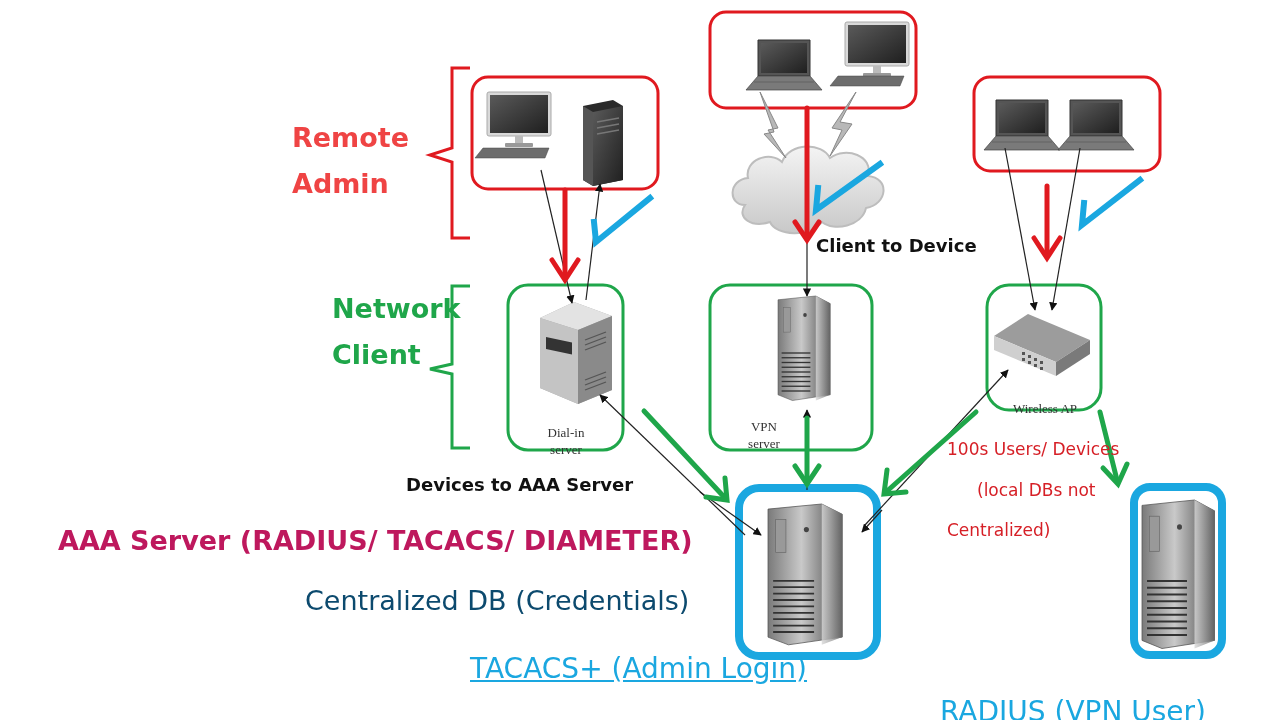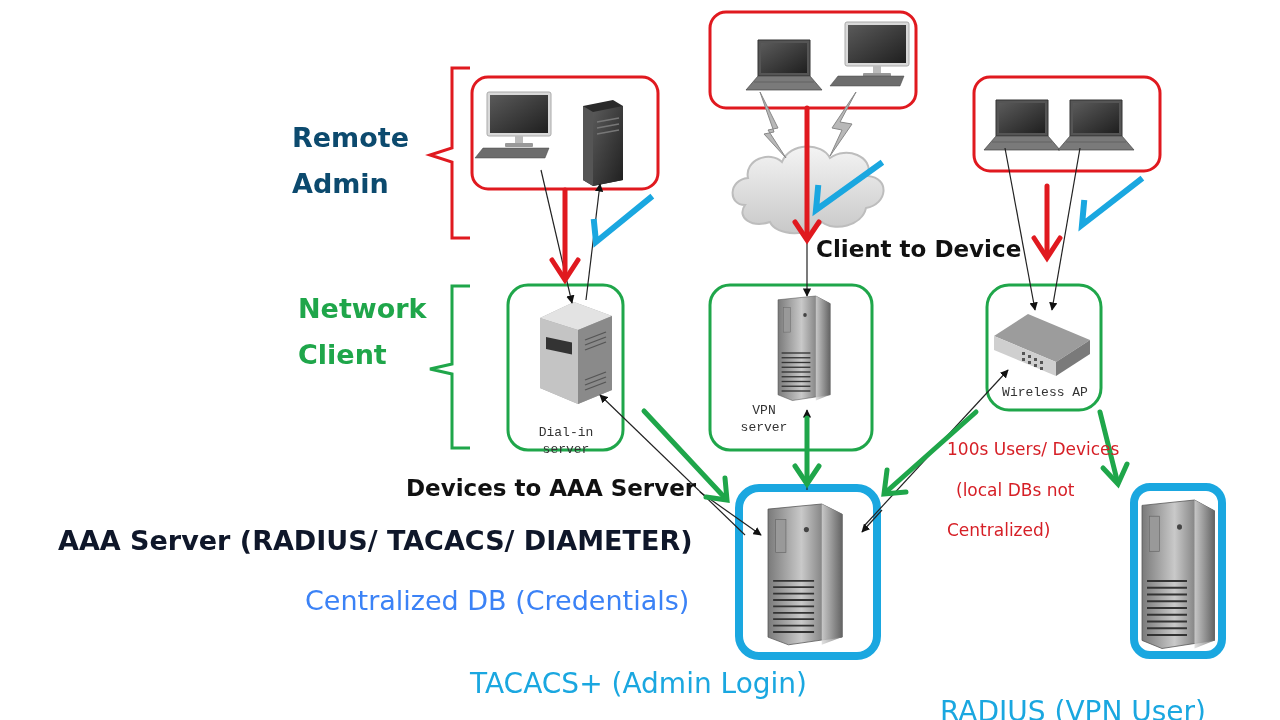--- a/index.html
+++ b/index.html
@@ -1,27 +1,27 @@
 <!DOCTYPE html>
 <html><head>
   <meta charset="utf-8">
   <style>
     html, body { margin: 0; padding: 0; background: #ffffff; }
     body { width: 1280px; height: 720px; position: relative; overflow: hidden;
            font-family: "DejaVu Sans", "Liberation Sans", sans-serif; }
     #diagram { position: absolute; left: 0; top: 0; width: 1280px; height: 720px; }
     .lbl { position: absolute; white-space: nowrap; font-family: "DejaVu Sans", sans-serif; line-height: 1.25; }
-    .lbl-red-bold { color: #0c4a6e; font-weight: bold; font-size: 27px; }
-    .lbl-green-bold { color: #1fa64a; font-weight: bold; font-size: 27px; }
-    .lbl-black-bold { color: #111111; font-weight: bold; font-size: 23px; }
-    .lbl-blue-bold { color: #0f172a; font-weight: bold; font-size: 27px; }
-    .lbl-black { color: #3b82f6; font-size: 27px; }
+    .lbl-red-bold { color: #ef4444; font-weight: bold; font-size: 27px; }
+    .lbl-green-bold { color: #1fa64a; font-weight: bold; font-size: 27px; margin-left: 34px; }
+    .lbl-black-bold { color: #111111; font-weight: bold; font-size: 18px; }
+    .lbl-blue-bold { color: #be185d; font-weight: bold; font-size: 27px; }
+    .lbl-black { color: #0c4a6e; font-size: 27px; }
     .lbl-blue { color: #1aa7e0; font-size: 28px; }
     .lbl-red { color: #d61f26; font-size: 17px; line-height: 1.25; }
-    .dev-cap { position: absolute; text-align: center; font-size: 13px; color: #333; font-family: Liberation Mono, monospace; line-height: 1.3; }
+    .dev-cap { position: absolute; text-align: center; font-size: 13px; color: #333; font-family: Liberation Serif, serif; line-height: 1.3; margin-top: 16px; }
   </style>
 </head>
 <body>
 
 <svg id="diagram" viewBox="0 0 1280 720" xmlns="http://www.w3.org/2000/svg">
   <defs>
     <marker id="blackHead" viewBox="0 0 10 10" refX="9" refY="5" markerWidth="7" markerHeight="7" orient="auto">
       <path d="M0,0 L10,5 L0,10 z" fill="#111"></path>
     </marker>
     <linearGradient id="serverGrad" x1="0" x2="1" y1="0" y2="0">
@@ -249,34 +249,34 @@
     <path d="M1084,203 L1082,225 L1140,180"></path>
   </g>
 </svg>
 
 <div class="lbl lbl-red-bold" style="left:292px; top:121px;">Remote</div>
 <div class="lbl lbl-red-bold" style="left:292px; top:167px;">Admin</div>
 
 <div class="lbl lbl-green-bold" style="left:298px; top:292px;">Network</div>
 <div class="lbl lbl-green-bold" style="left:298px; top:338px;">Client</div>
 
-<div class="dev-cap" style="left:528px; top:425px; width:76px;">
+<div class="dev-cap" style="left:528px; top:409px; width:76px;">
   <div>Dial-in</div>
   <div>server</div>
 </div>
 <div class="dev-cap" style="left:736px; top:403px; width:56px;">
   <div>VPN</div>
   <div>server</div>
 </div>
 <div class="dev-cap" style="left:995px; top:385px; width:100px;">Wireless AP</div>
 
 <div class="lbl lbl-black-bold" style="left:816px; top:235px;">Client to Device</div>
 <div class="lbl lbl-black-bold" style="left:406px; top:474px;">Devices to AAA Server</div>
 
 <div class="lbl lbl-blue-bold" style="left:58px; top:524px; font-size:27px;">AAA Server (RADIUS/ TACACS/ DIAMETER)</div>
 <div class="lbl lbl-black" style="left:305px; top:584px;">Centralized DB (Credentials)</div>
 
-<div class="lbl lbl-blue" style="left:470px; top:666px;">TACACS+ (Admin Login)</div>
+<div class="lbl lbl-blue" style="left:470px; top:651px;text-decoration:underline;">TACACS+ (Admin Login)</div>
 <div class="lbl lbl-blue" style="left:940px; top:694px;">RADIUS (VPN User)</div>
 
 <div class="lbl lbl-red" style="left:947px; top:439px;">100s Users/ Devices</div>
-<div class="lbl lbl-red" style="left:956px; top:480px;">(local DBs not</div>
+<div class="lbl lbl-red" style="left:977px; top:480px;">(local DBs not</div>
 <div class="lbl lbl-red" style="left:947px; top:520px;">Centralized)</div>
 
 </body></html>

